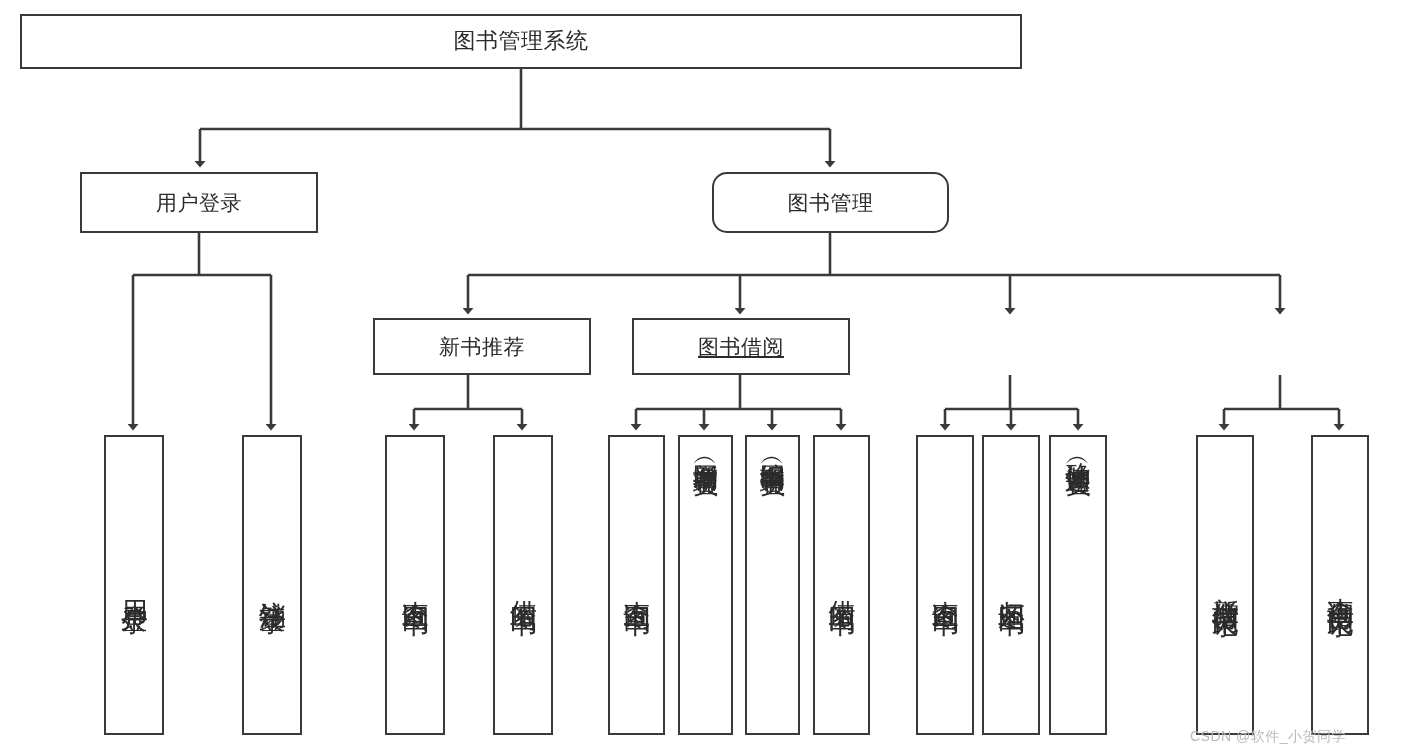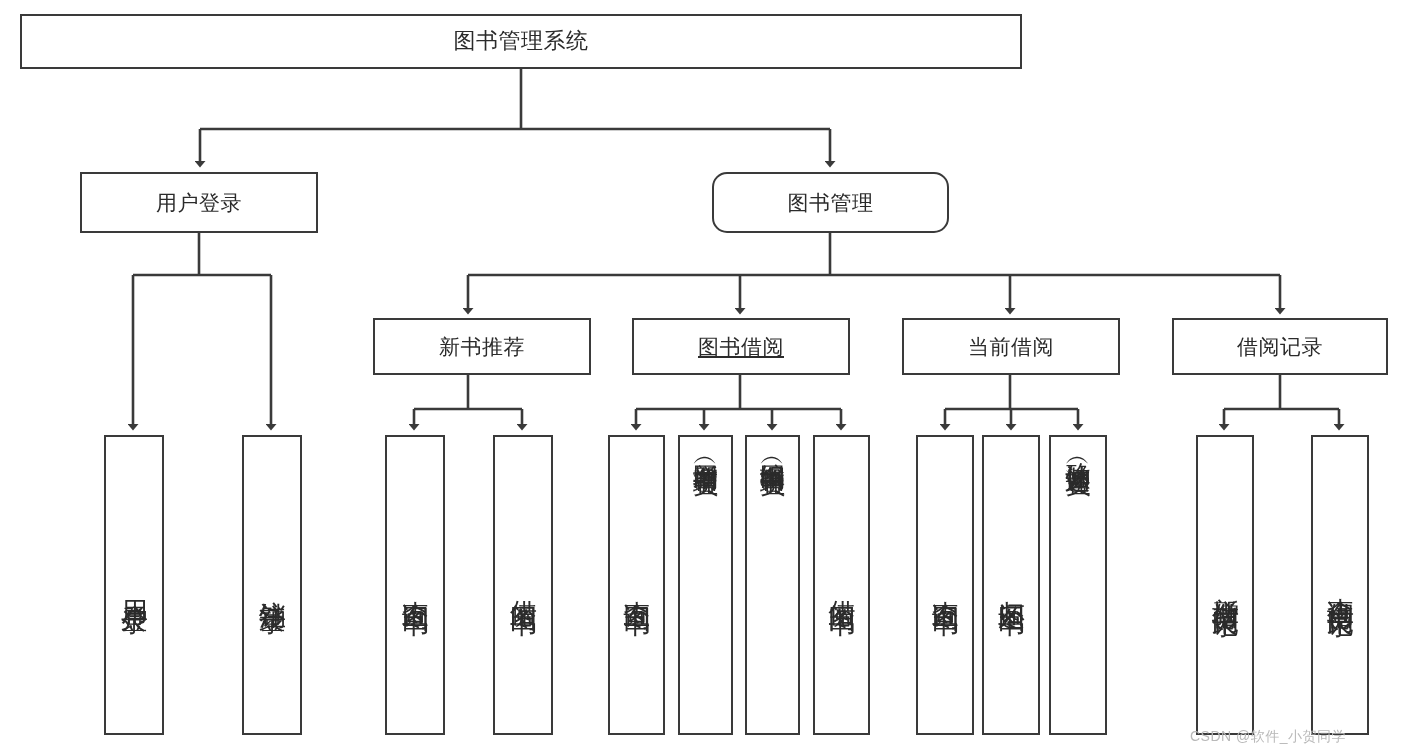--- a/index.html
+++ b/index.html
@@ -146,26 +146,20 @@
   <div class="node h-node" style="left:712px; top:172px; width:237px; height:61px;border-radius:15px;">
     <span class="lbl">图书管理</span>
   </div>
 
   <div class="node h-node" style="left:360px; top:318px; width:218px; height:57px;margin-left:13px;">
     <span class="lbl">新书推荐</span>
   </div>
   <div class="node h-node" style="left:632px; top:318px; width:218px; height:57px;text-decoration:underline;">
     <span class="lbl">图书借阅</span>
   </div>
-  <div class="node h-node" style="left:902px; top:318px; width:218px; height:57px;">
-    <span class="lbl">当前借阅</span>
-  </div>
-  <div class="node h-node" style="left:1172px; top:318px; width:216px; height:57px;">
-    <span class="lbl">借阅记录</span>
-  </div>
 
   <div class="node v-node v-center" style="left:104px; top:435px; width:60px; height:300px;">
     <span class="lbl">用户登录</span>
   </div>
   <div class="node v-node v-center" style="left:242px; top:435px; width:60px; height:300px;">
     <span class="lbl">注销登录</span>
   </div>
 
   <div class="node v-node v-center" style="left:385px; top:435px; width:60px; height:300px;">
     <span class="lbl">查询图书</span>

